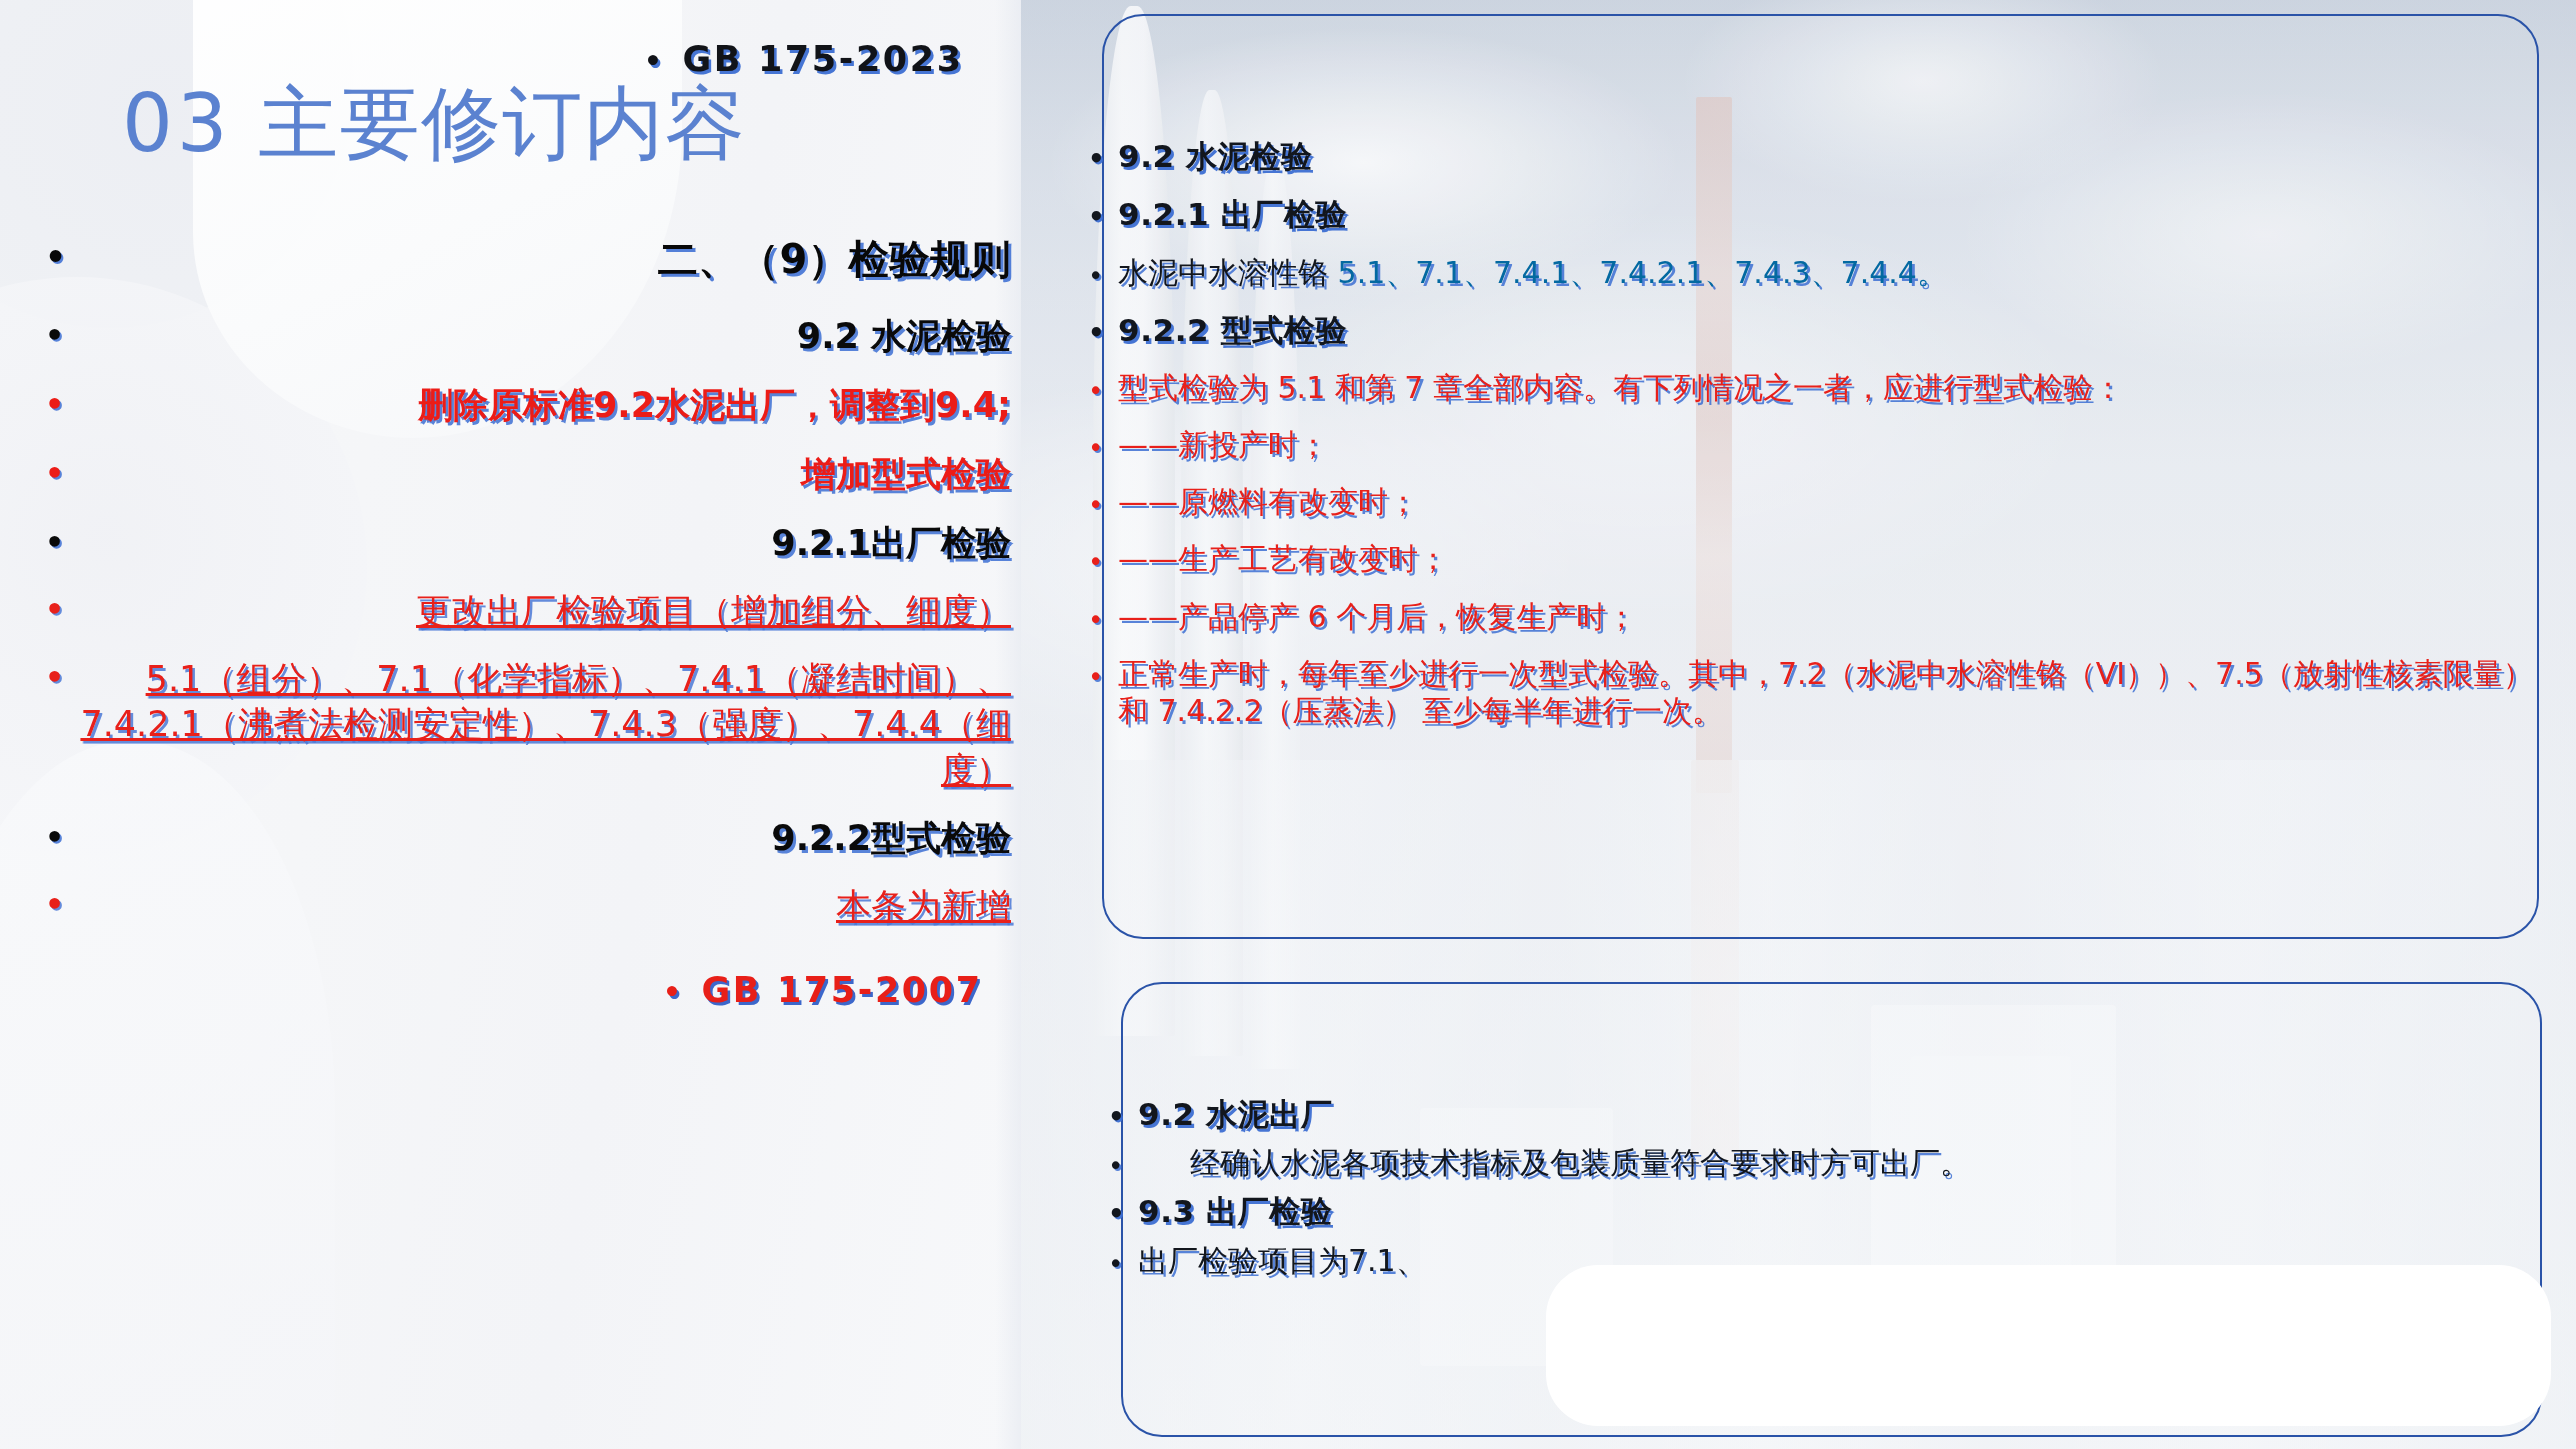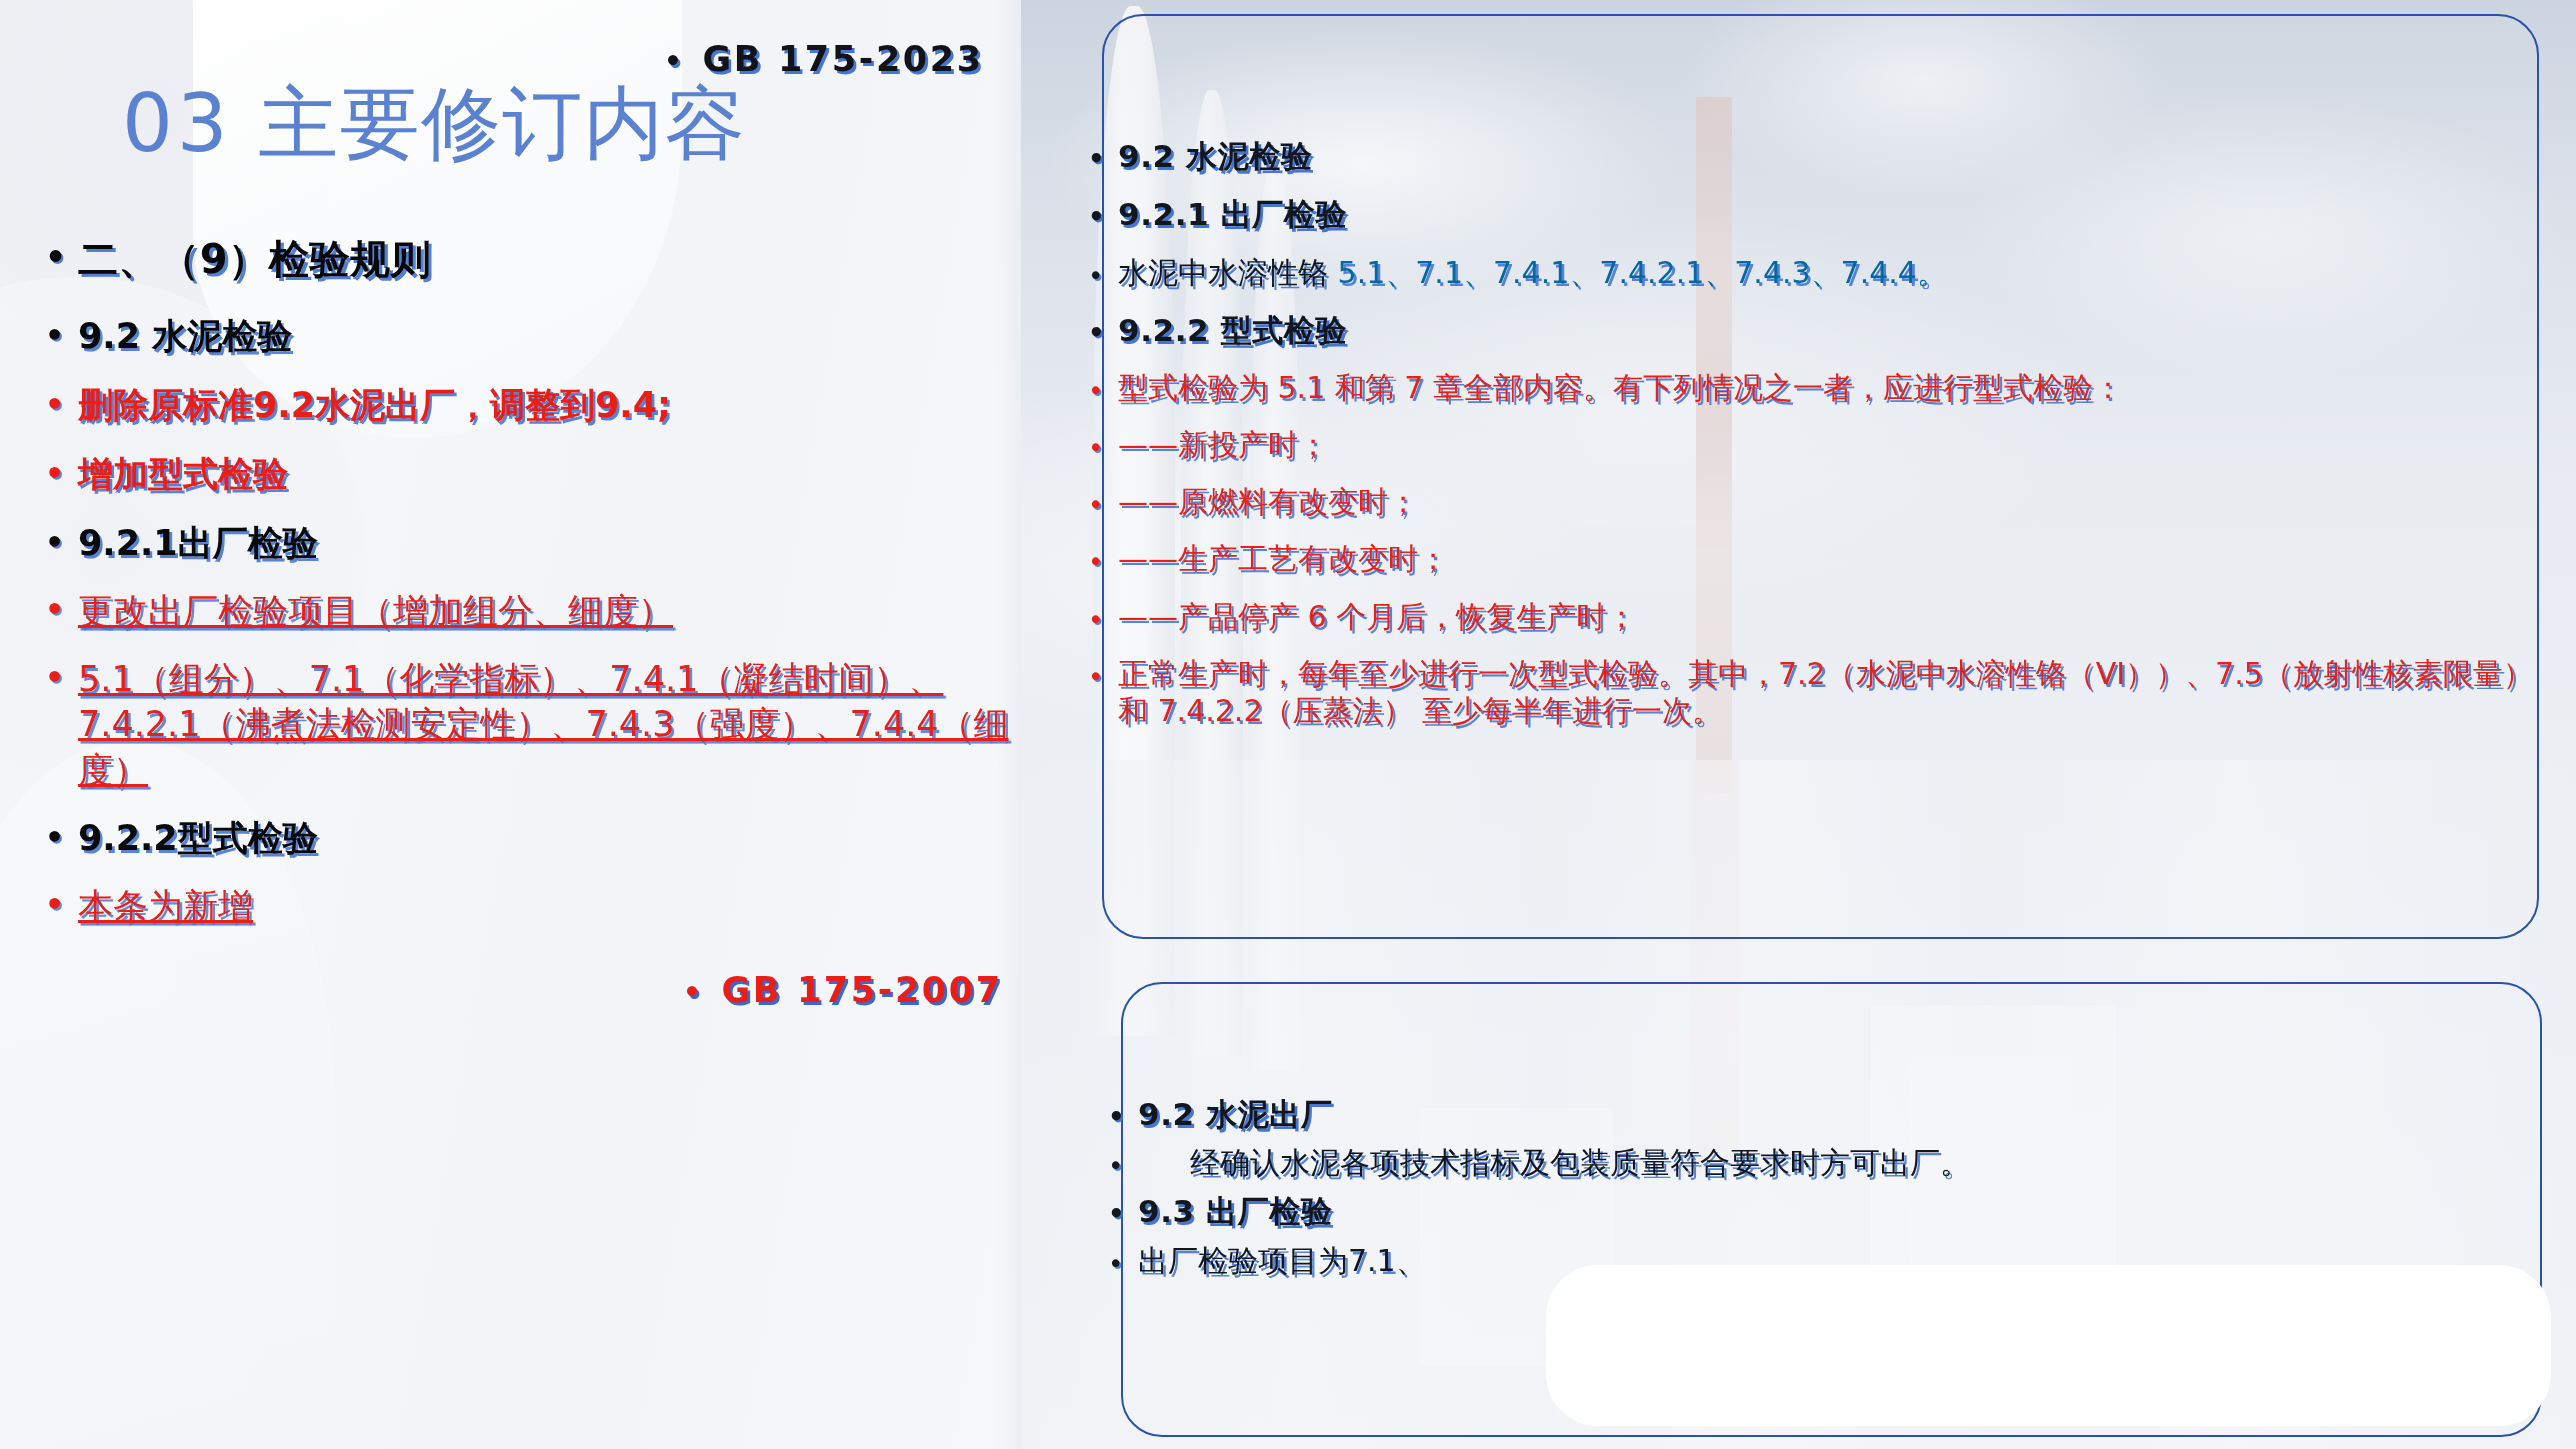--- a/index.html
+++ b/index.html
@@ -48,21 +48,21 @@
     white-space:nowrap;
   }
   .title .num{letter-spacing:3.9px;}
 
   .left-list{position:absolute;left:45px;top:232px;width:966px;}
   .li{position:relative;display:flex;align-items:flex-start;padding-left:0;}
   .li .dot{
     flex:0 0 auto;width:33px;text-align:left;line-height:1;
     font-size:30px;font-weight:700;
   }
-  .li .txt{flex:1 1 auto;}
+  .li .txt{flex:1 1 auto;text-align:right;}
 
   .l-head{
     font-size:40px;font-weight:700;color:#080808;letter-spacing:0.6px;
     text-shadow:3.2px 3.2px 0 rgba(74,120,214,.95);
   }
   .l-head .dot{color:#080808;font-size:33px;padding-top:9px;text-shadow:1.9px 1.9px 0 rgba(74,120,214,.95);}
 
   .l-bold-blk{
     font-size:35px;font-weight:700;color:#0a0a0a;letter-spacing:0px;
     text-shadow:2.6px 2.6px 0 rgba(74,120,214,.92);
@@ -139,21 +139,21 @@
   }
   .box-top{left:81px;top:14px;width:1433px;height:921px;}
   .box-bot{left:100px;top:982px;width:1417px;height:451px;}
 
   .white-cover{
     position:absolute;left:1546px;top:1265px;width:1005px;height:161px;
     border-radius:52px;background:#ffffff;
   }
 
   .r-title{
-    position:absolute;font-size:35px;font-weight:700;letter-spacing:2.6px;white-space:nowrap;margin-left:20px;
+    position:absolute;font-size:35px;font-weight:700;letter-spacing:2.6px;white-space:nowrap;
   }
   .r-title.t2023{left:644px;top:39px;color:#111318;text-shadow:2.6px 2.6px 0 rgba(60,110,210,.95);}
   .r-title.t2007{left:663px;top:970px;color:#e81f18;text-shadow:2.6px 2.6px 0 rgba(50,95,200,.95);}
   .r-title .dot{display:inline-block;margin-right:18px;font-size:28px;vertical-align:middle;}
 
   .r-list{position:absolute;left:1088px;top:137px;width:1468px;}
   .r-list2{position:absolute;left:1108px;top:1095px;width:1468px;}
 
   .rli{display:flex;align-items:flex-start;}
   .rli .dot{flex:0 0 auto;width:30px;font-size:26px;line-height:1;padding-top:9px;}

